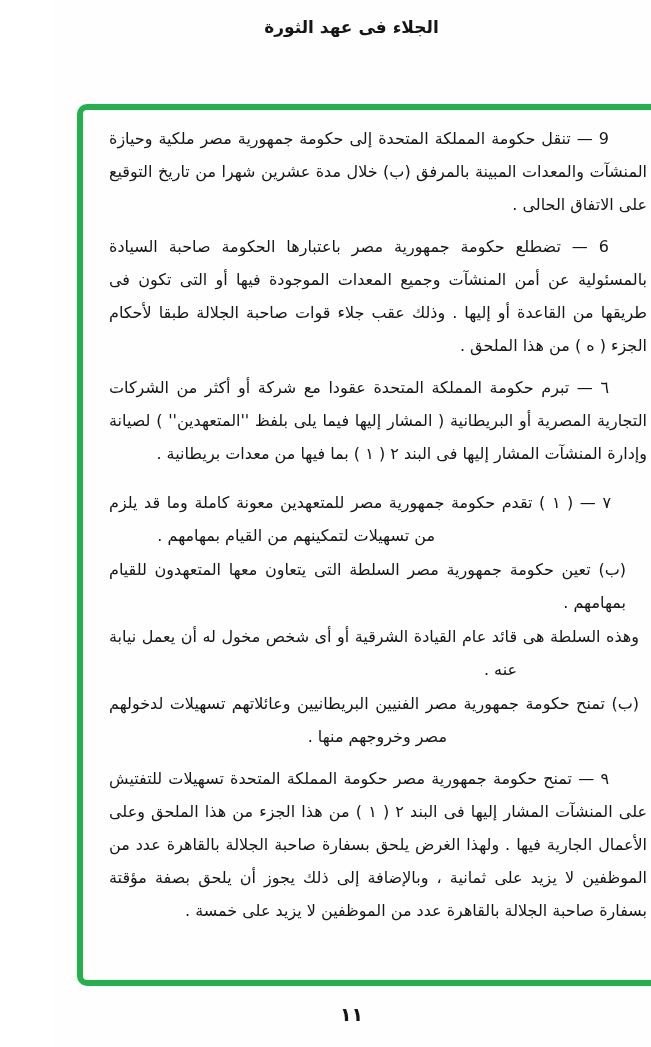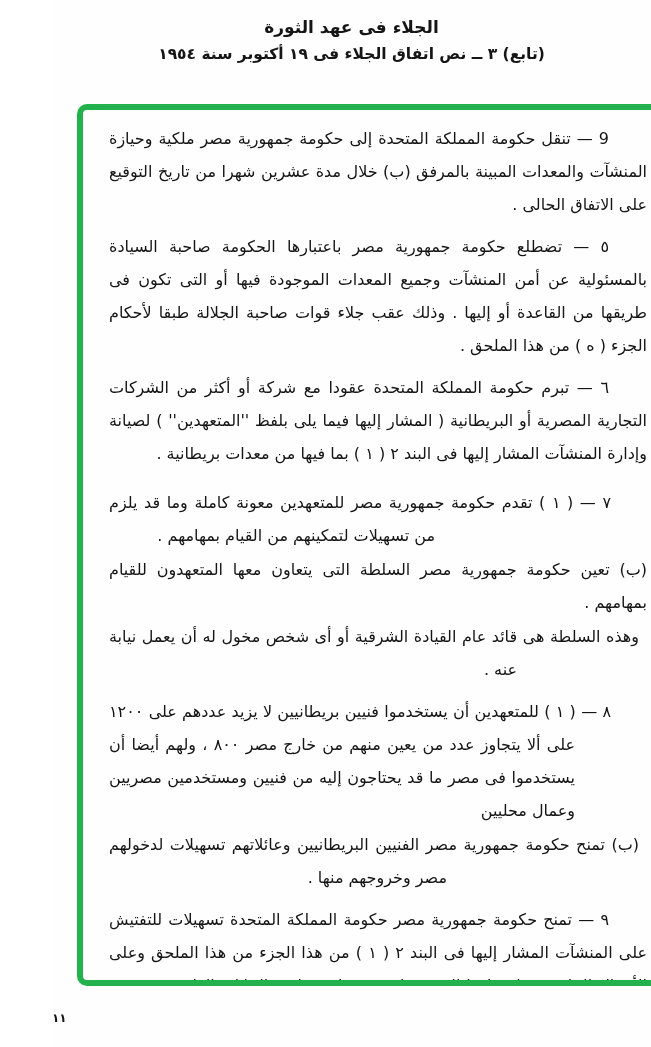--- a/index.html
+++ b/index.html
@@ -57,55 +57,53 @@
     line-height: 33px;
     text-align: justify;
     text-justify: inter-word;
   }
   
   .p-main { margin-top: 9px; text-indent: 38px; }
   .p-first { margin-top: 0; }
   
   .p-hang210 { margin-top: 16px; padding-right: 212px; text-indent: -176px; }
   
-  .p-sub { margin-top: 1px; margin-right: 0; }
+  .p-sub { margin-top: 1px; margin-right: 21px; }
   
   .p-hang130 { margin-top: 1px; padding-right: 130px; text-indent: -122px; }
   
   .p-hang70 { margin-top: 9px; padding-right: 72px; text-indent: -36px; }
   
   .p-hang200 { margin-top: 1px; padding-right: 200px; text-indent: -192px; }
   
   .page-number {
     position: absolute;
     bottom: 22px;
     left: 0;
     right: 0;
-    text-align: left;
-    font-size: 12px;
+    text-align: center;
+    font-size: 19px;
     font-weight: bold;
   }
 </style>
 </head>
 <body>
 
 <div class="page">
 
   <header class="doc-header">
     <div class="doc-title">الجلاء فى عهد الثورة</div>
-    <div class="doc-subtitle">(تابع) ٣ ــ نص اتفاق الجلاء فى ١٩ أكتوبر سنة ١٩٥٤</div>
   </header>
 
   <div class="highlight-box" style="border-color: rgb(35, 177, 77);">
     <p class="para p-main p-first">9 — تنقل حكومة المملكة المتحدة إلى حكومة جمهورية مصر ملكية وحيازة المنشآت والمعدات المبينة بالمرفق (ب) خلال مدة عشرين شهرا من تاريخ التوقيع على الاتفاق الحالى .</p>
-    <p class="para p-main">٥ — تضطلع حكومة جمهورية مصر باعتبارها الحكومة صاحبة السيادة بالمسئولية عن أمن المنشآت وجميع المعدات الموجودة فيها أو التى تكون فى طريقها من القاعدة أو إليها . وذلك عقب جلاء قوات صاحبة الجلالة طبقا لأحكام الجزء ( ه ) من هذا الملحق .</p>
+    <p class="para p-main">6 — تضطلع حكومة جمهورية مصر باعتبارها الحكومة صاحبة السيادة بالمسئولية عن أمن المنشآت وجميع المعدات الموجودة فيها أو التى تكون فى طريقها من القاعدة أو إليها . وذلك عقب جلاء قوات صاحبة الجلالة طبقا لأحكام الجزء ( ه ) من هذا الملحق .</p>
     <p class="para p-main">٦ — تبرم حكومة المملكة المتحدة عقودا مع شركة أو أكثر من الشركات التجارية المصرية أو البريطانية ( المشار إليها فيما يلى بلفظ ''المتعهدين'' ) لصيانة وإدارة المنشآت المشار إليها فى البند ٢ ( ١ ) بما فيها من معدات بريطانية .</p>
     <p class="para p-hang210">٧ — ( ١ ) تقدم حكومة جمهورية مصر للمتعهدين معونة كاملة وما قد يلزم من تسهيلات لتمكينهم من القيام بمهامهم .</p>
     <p class="para p-sub">(ب) تعين حكومة جمهورية مصر السلطة التى يتعاون معها المتعهدون للقيام بمهامهم .</p>
     <p class="para p-hang130">وهذه السلطة هى قائد عام القيادة الشرقية أو أى شخص مخول له أن يعمل نيابة عنه .</p>
-    <p class="para p-hang70">٨ — ( ١ ) للمتعهدين أن يستخدموا فنيين بريطانيين لا يزيد عددهم على ١٢٠٠ على ألا يتجاوز عدد من يعين منهم من خارج مصر ٨٠٠ ، ولهم أيضا أن يستخدموا فى مصر ما قد يحتاجون إليه من فنيين ومستخدمين مصريين وعمال محليين</p>
     <p class="para p-hang200">(ب) تمنح حكومة جمهورية مصر الفنيين البريطانيين وعائلاتهم تسهيلات لدخولهم مصر وخروجهم منها .</p>
     <p class="para p-main">٩ — تمنح حكومة جمهورية مصر حكومة المملكة المتحدة تسهيلات للتفتيش على المنشآت المشار إليها فى البند ٢ ( ١ ) من هذا الجزء من هذا الملحق وعلى الأعمال الجارية فيها . ولهذا الغرض يلحق بسفارة صاحبة الجلالة بالقاهرة عدد من الموظفين لا يزيد على ثمانية ، وبالإضافة إلى ذلك يجوز أن يلحق بصفة مؤقتة بسفارة صاحبة الجلالة بالقاهرة عدد من الموظفين لا يزيد على خمسة .</p>
   </div>
 
   <div class="page-number">١١</div>
 
 </div>
 
 </body></html>

